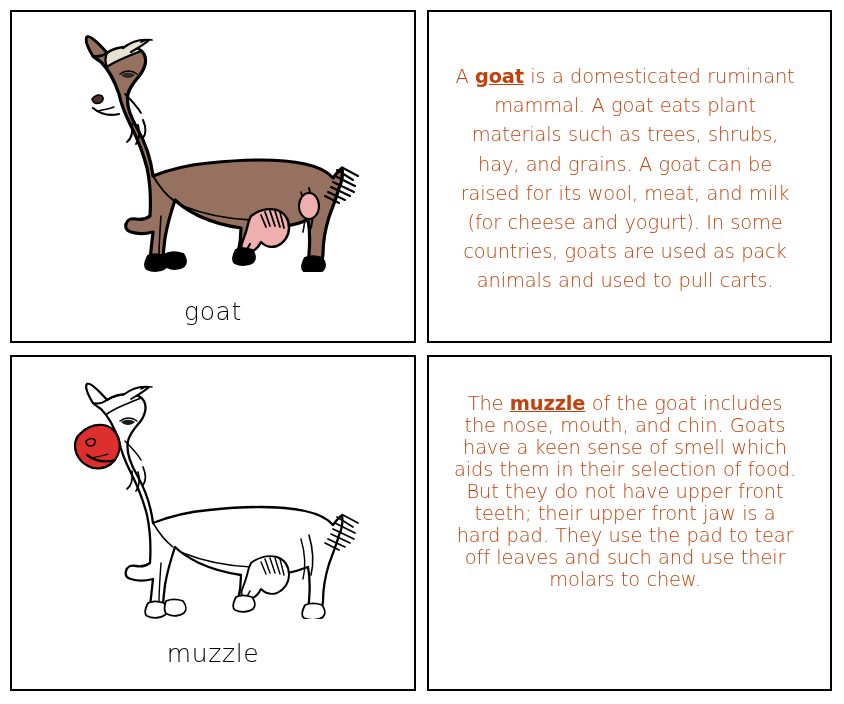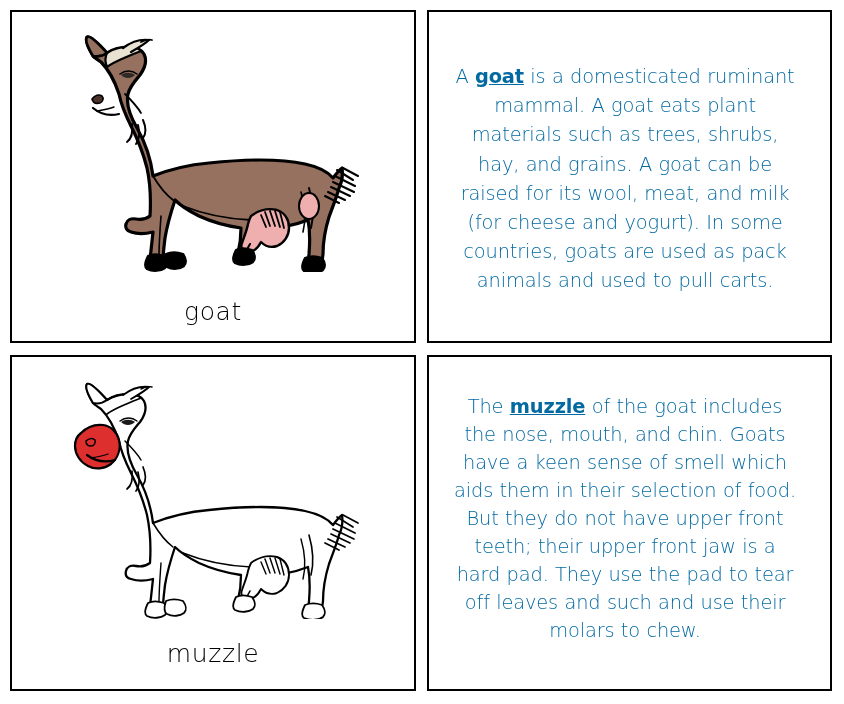--- a/index.html
+++ b/index.html
@@ -72,28 +72,28 @@
   .text-body {
     position: absolute;
     left: 22px;
     right: 31px;
     top: 50px;
     text-align: center;
     font-family: "DejaVu Sans", sans-serif;
     font-weight: 300;
     font-size: 19.4px;
     line-height: 29.2px;
-    color: #0369a1;
+    color: #c2410c;
     letter-spacing: -0.15px;
     word-spacing: 0.4px;
   }
   .card-text-bot .text-body {
     top: 36px;
     font-size: 19.4px;
-    line-height: 28px;
+    line-height: 22px;
   }
   .kw {
     font-weight: bold;
     text-decoration: underline;
     text-underline-offset: 1px;
   }
 </style>
 </head>
 <body>
 

